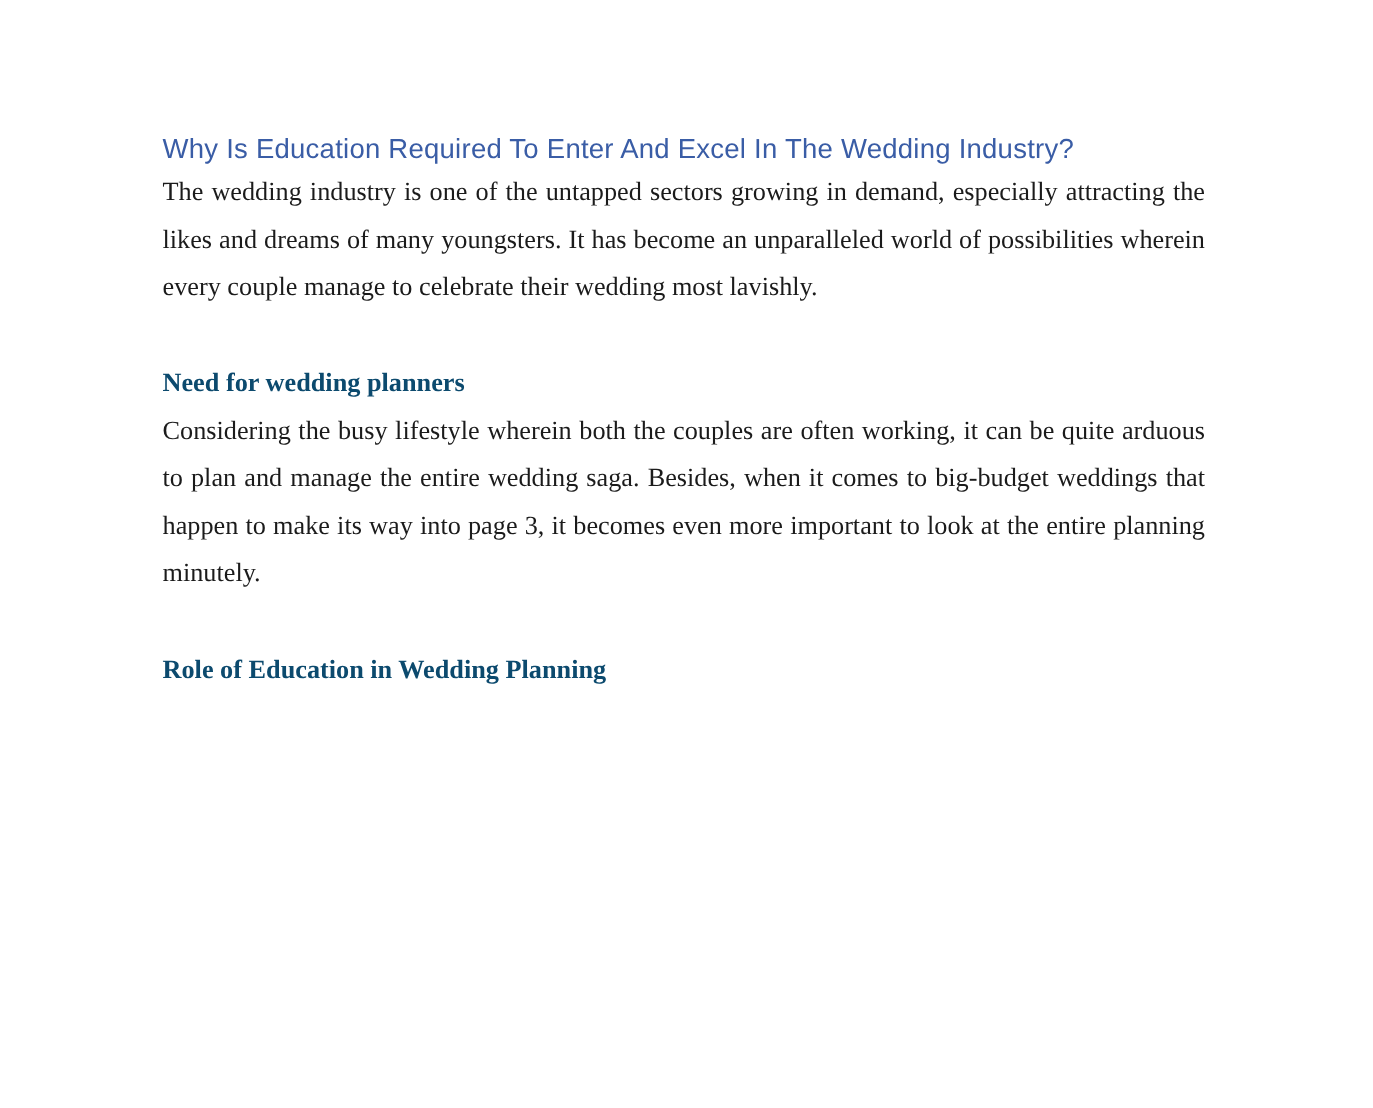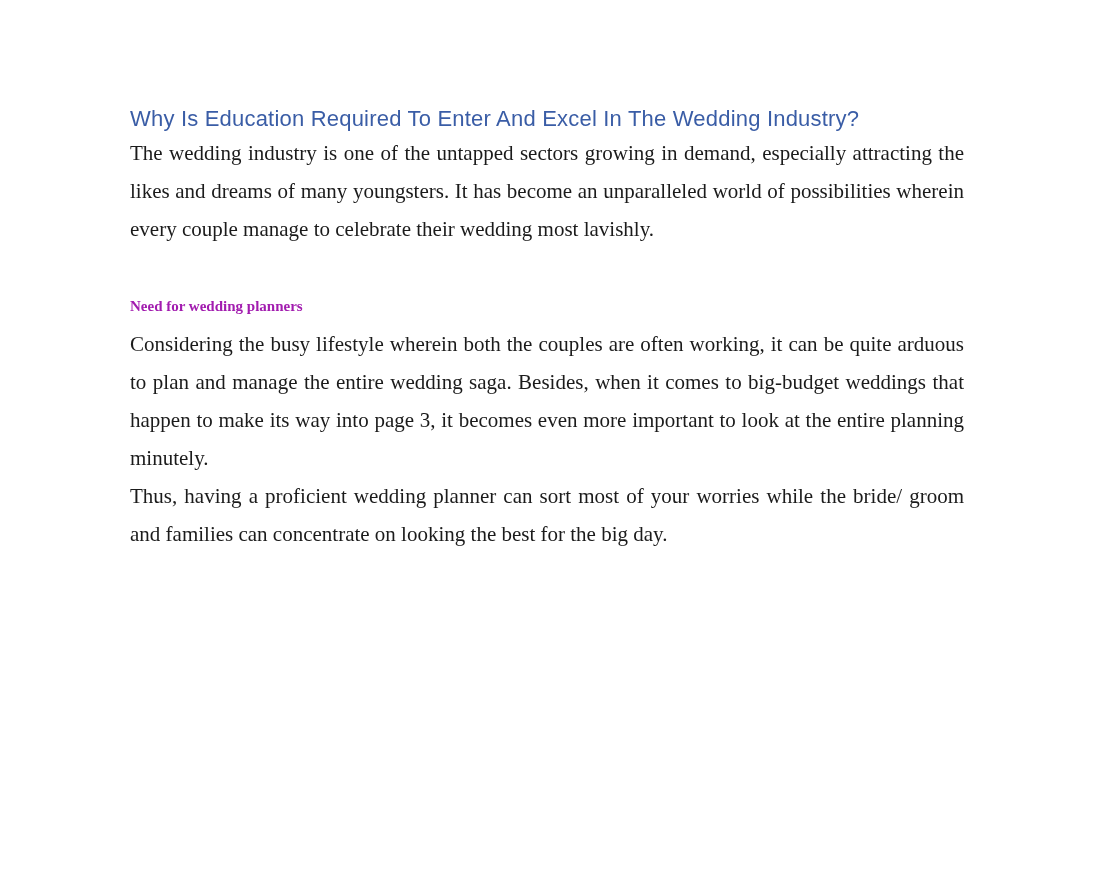--- a/index.html
+++ b/index.html
@@ -35,43 +35,43 @@
     text-align: justify;
   }
   .block {
     margin-top: 39px;
   }
   .first-block {
     margin-top: 37px;
   }
   h2.section-heading {
     font-family: "Liberation Serif", serif;
-    font-size: 15px;
+    font-size: 21px;
     line-height: 38px;
     font-weight: 700;
-    color: #a21caf;
+    color: #0c4a6e;
     margin: 0;
     text-align: left;
   }
 </style>
 </head>
 <body>
 
 <div class="page">
 
   <h1 class="doc-title" style="color: rgb(58, 93, 166);">Why Is Education Required To Enter And Excel In The Wedding Industry?</h1>
 
   <div class="body-copy">
 
     <p class="para first-block">The wedding industry is one of the untapped sectors growing in demand, especially attracting the likes and dreams of many youngsters. It has become an unparalleled world of possibilities wherein every couple manage to celebrate their wedding most lavishly.</p>
 
     <div class="block">
       <h2 class="section-heading">Need for wedding planners</h2>
       <p class="para">Considering the busy lifestyle wherein both the couples are often working, it can be quite arduous to plan and manage the entire wedding saga. Besides, when it comes to big-budget weddings that happen to make its way into page 3, it becomes even more important to look at the entire planning minutely.</p>
     </div>
 
-    <p class="para block">Thus, having a proficient wedding planner can sort most of your worries while the bride/ groom and families can concentrate on looking the best for the big day.</p>
 
     <div class="block">
+      <h2 class="section-heading">Role of Education in Wedding Planning</h2>
     </div>
 
   </div>
 </div>
 
 </body></html>

